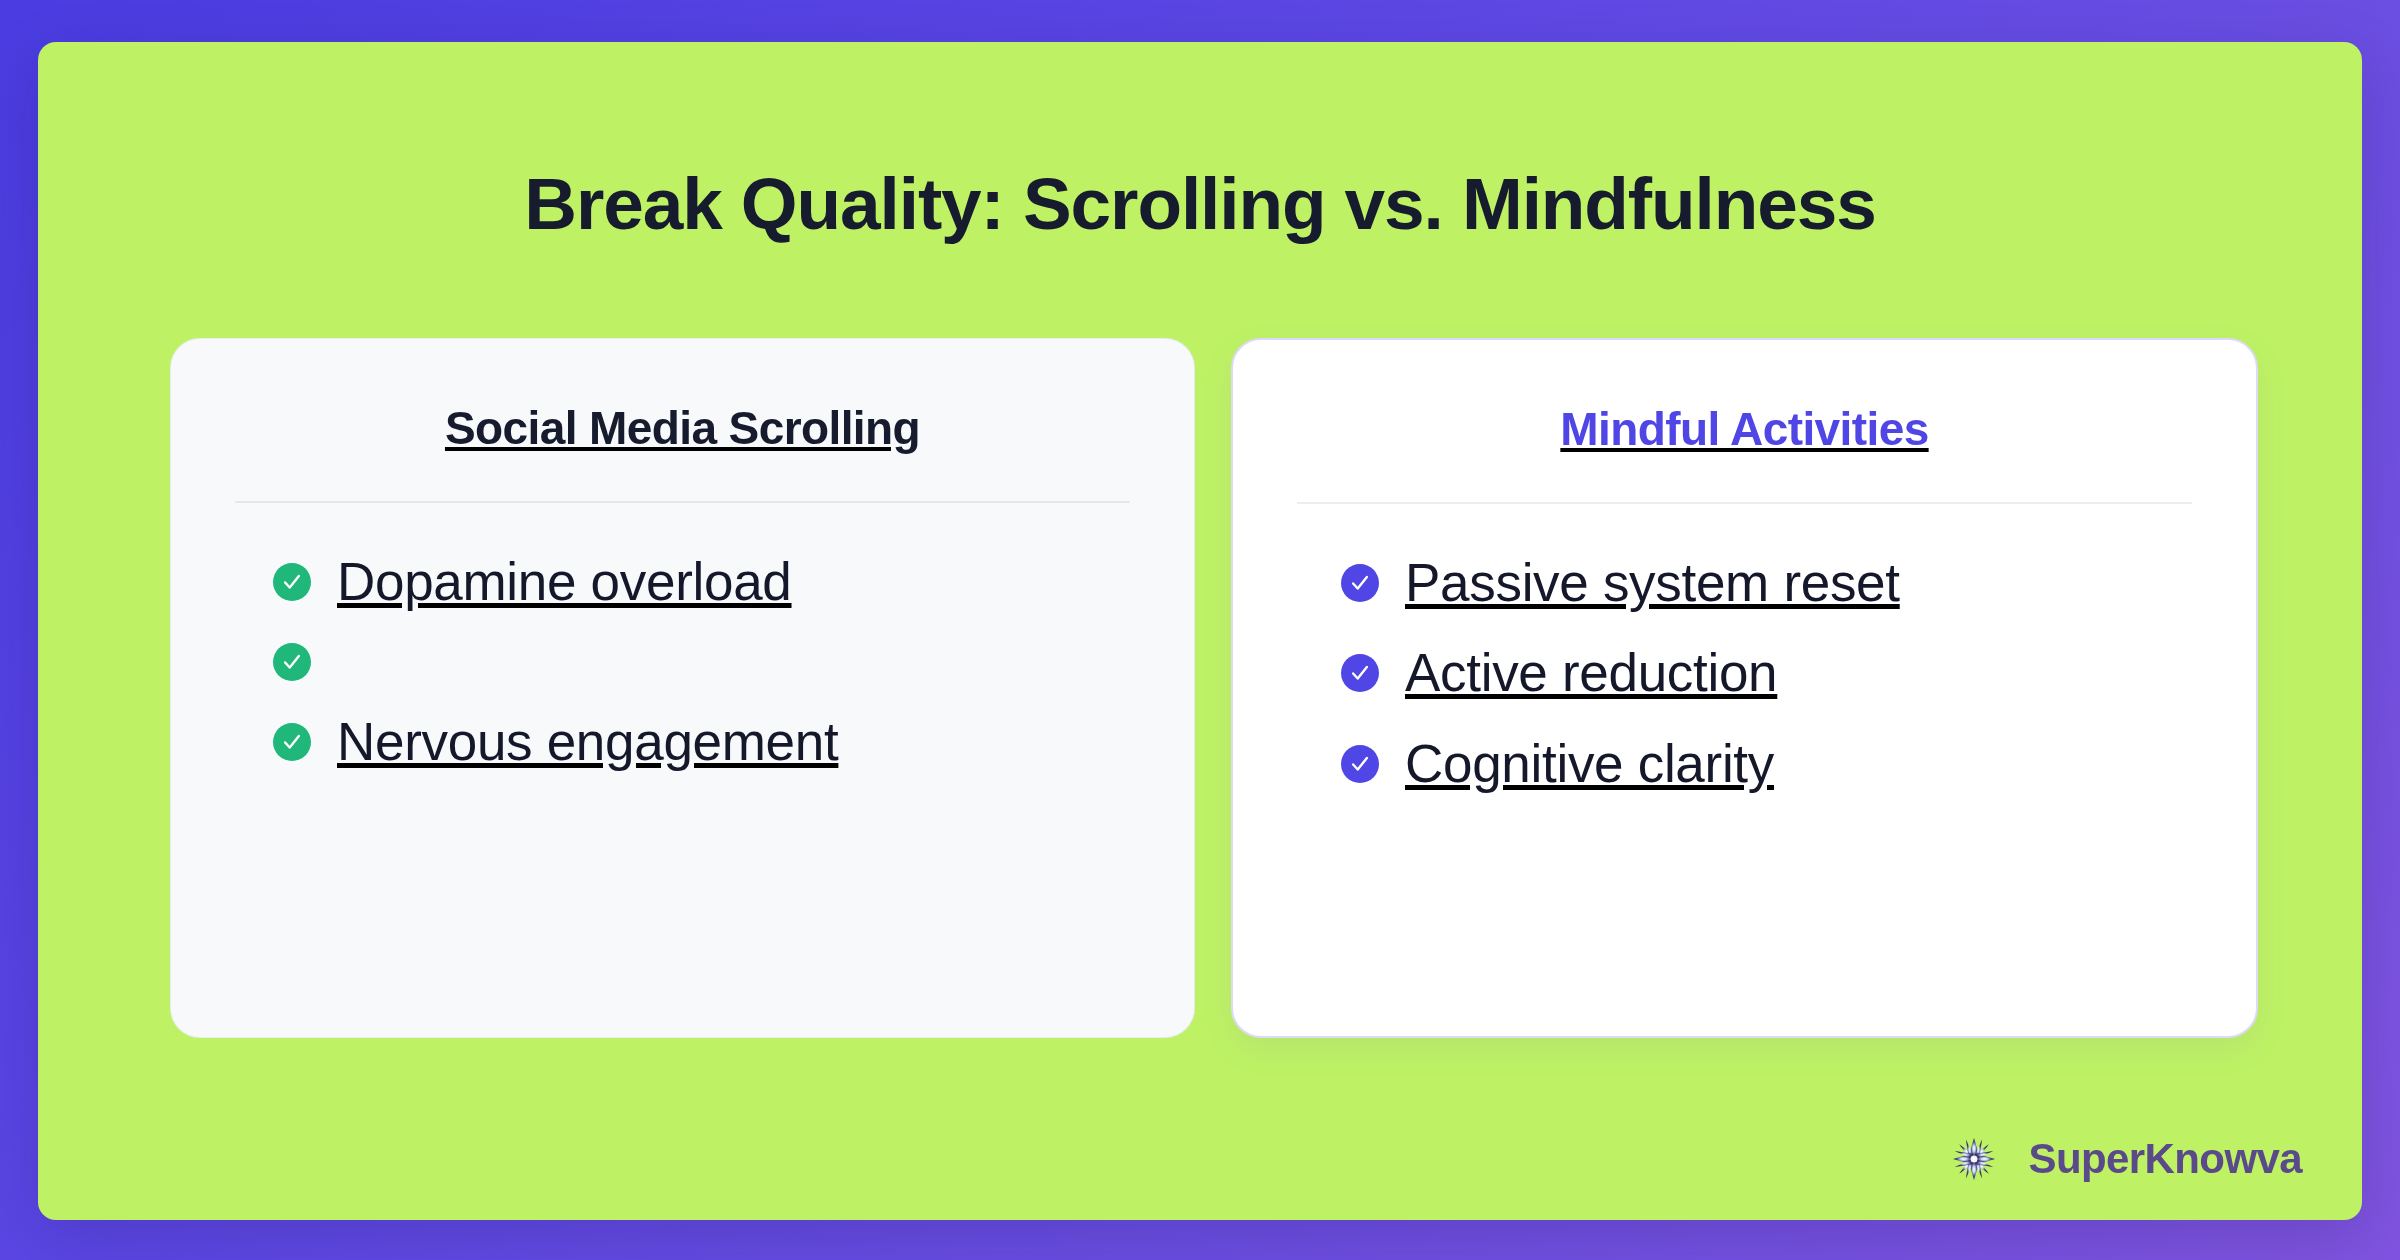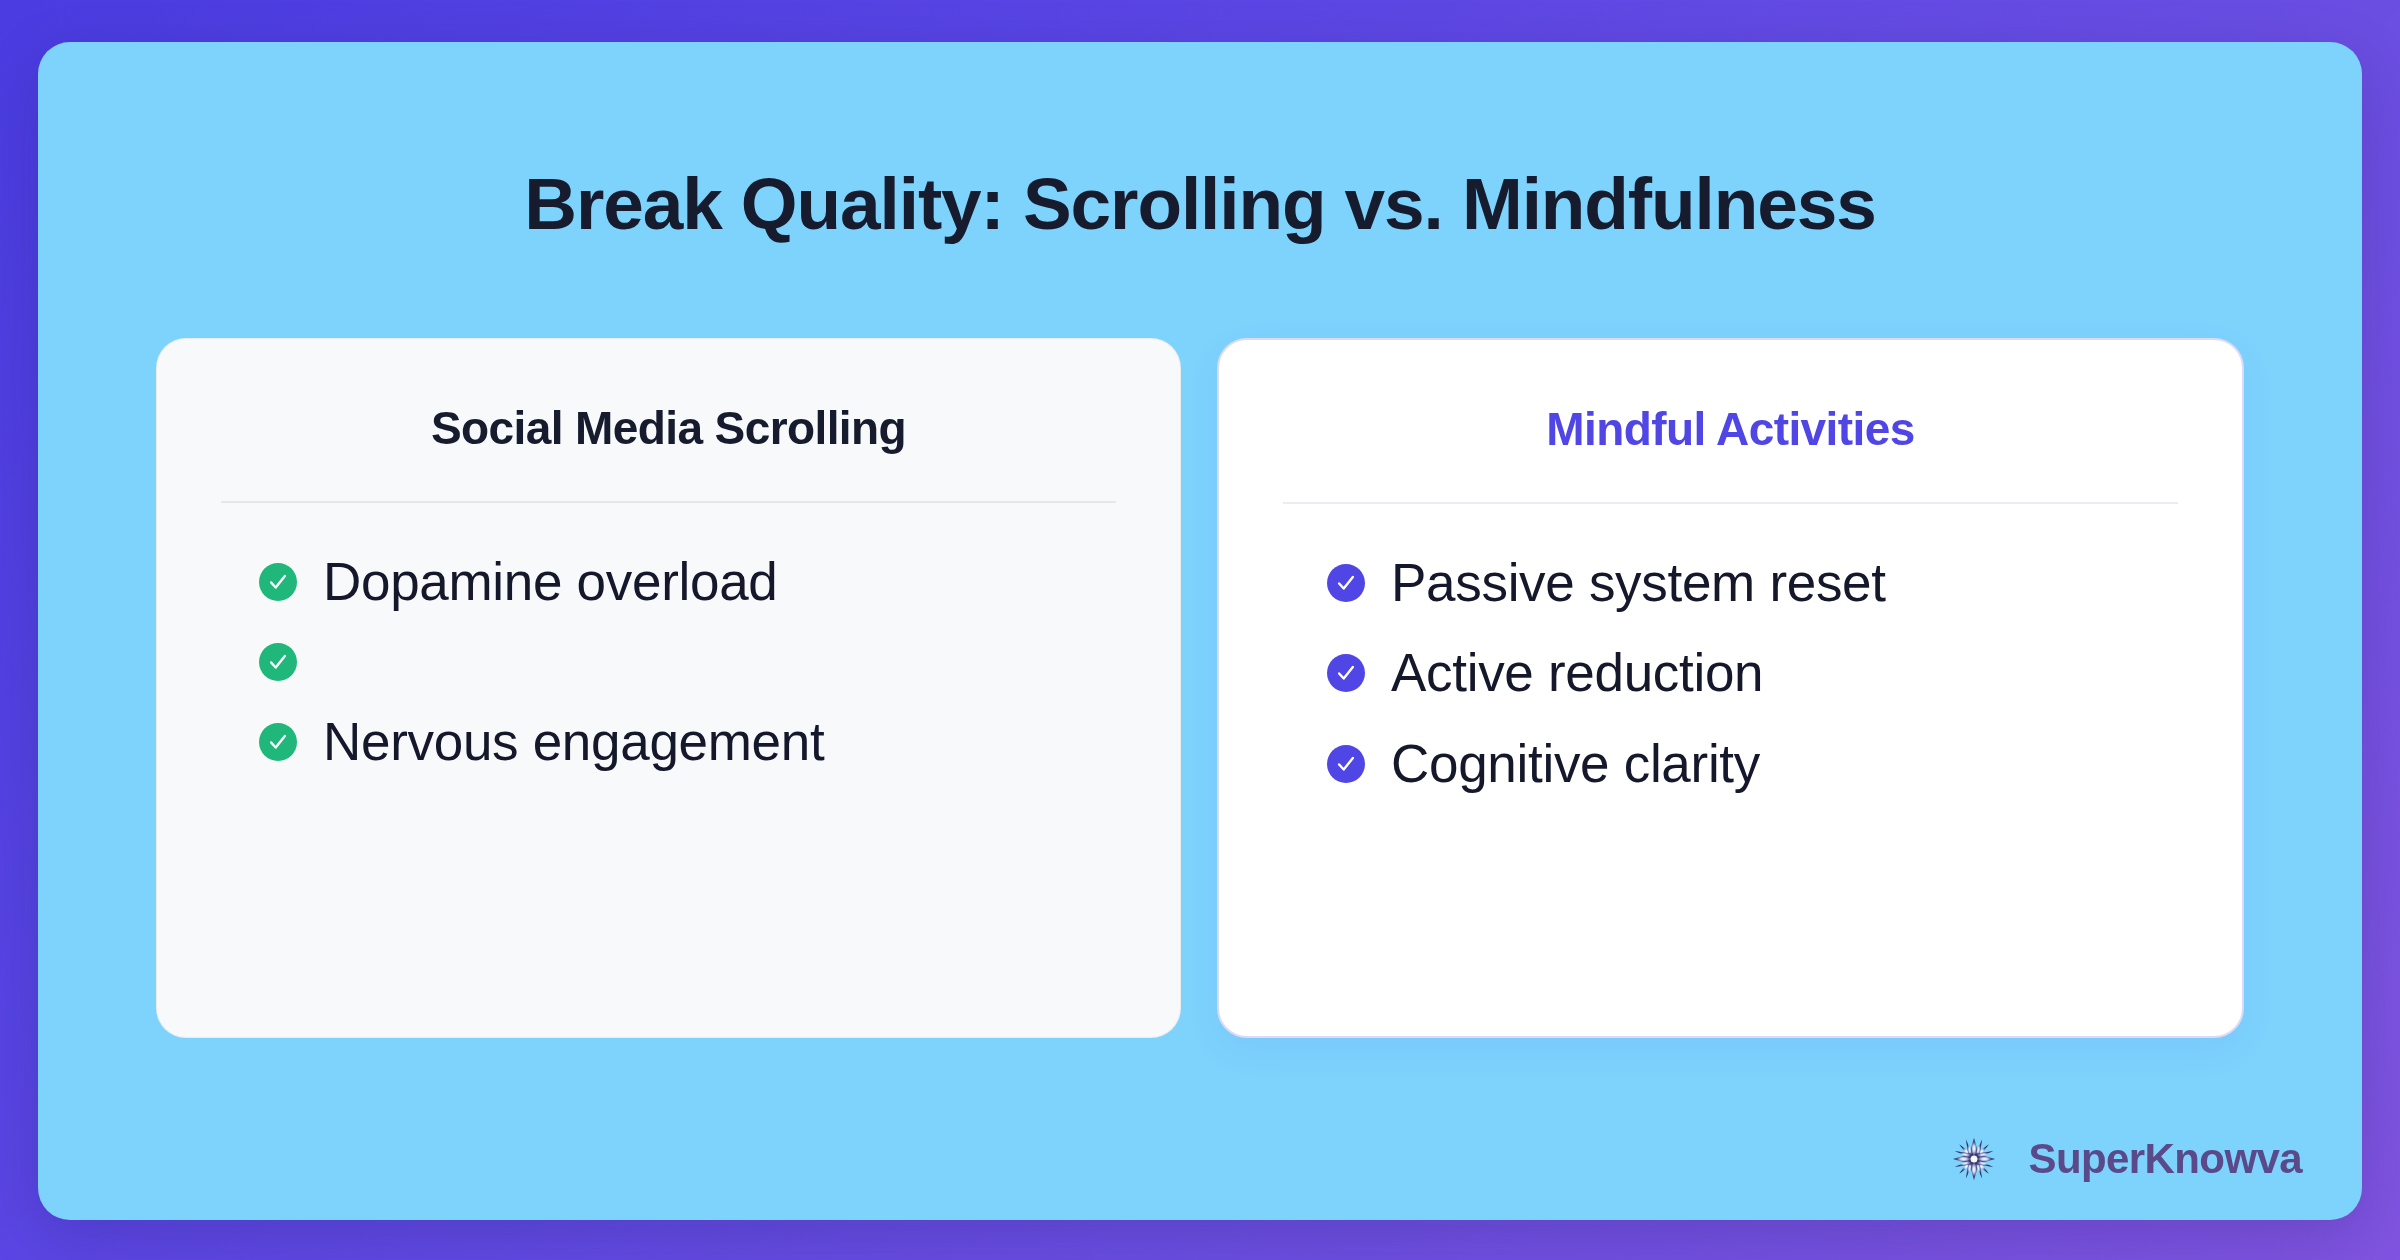--- a/index.html
+++ b/index.html
@@ -21,47 +21,48 @@
     height: 1260px;
   }
 
   
   .panel {
     position: absolute;
     left: 38px;
     top: 42px;
     width: 2324px;
     height: 1178px;
-    background: #7dd3fc;
-    border-radius: 32px;
+    background: #bef264;
+    border-radius: 18px;
     box-shadow: 0 18px 60px rgba(22, 18, 70, 0.18);
   }
 
   
   .page-title {
     position: absolute;
     left: 0;
     top: 120px;
     width: 2324px;
     text-align: center;
     font-size: 73px;
     font-weight: 700;
     letter-spacing: -1.1px;
     color: #161b2e;
     white-space: nowrap;
   }
 
   
   .cards {
     position: absolute;
-    left: 118px;
+    left: 132px;
     top: 296px;
     width: 2088px;
     display: flex;
     gap: 36px;
+    text-decoration: underline;
   }
 
   .card {
     flex: 1 1 0;
     border-radius: 30px;
     padding: 52px 64px 64px 64px;
     min-height: 700px;
     position: relative;
   }
 

